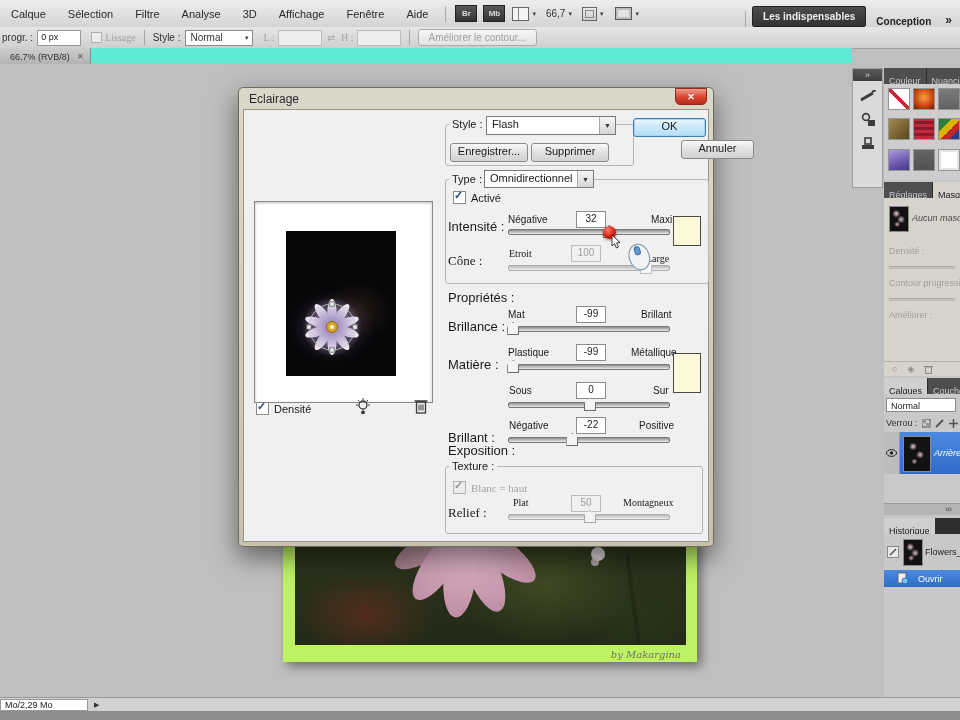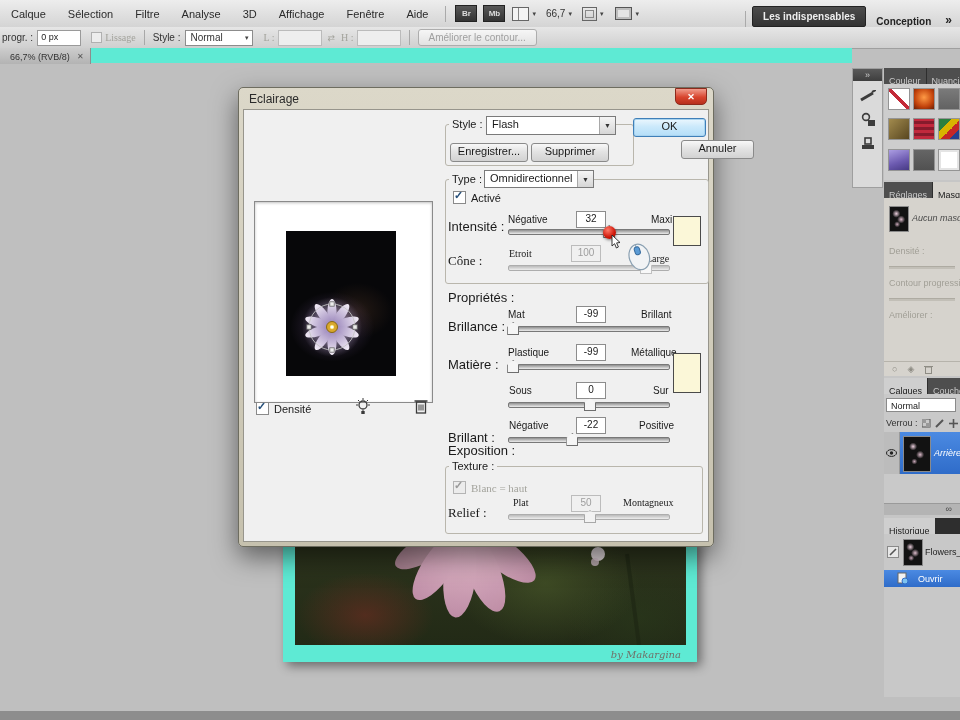--- a/index.html
+++ b/index.html
@@ -123,21 +123,21 @@
       radial-gradient(4px 4px at 62% 52%,#dcbccb,transparent),
       radial-gradient(3px 3px at 40% 72%,#caa9ba,transparent),#121212;
       border:1px solid #8a8a8a;}
   .m-lab{position:absolute;font-size:9px;color:#a19f96;}
   .m-groove{position:absolute;height:2px;background:#c2bfb7;border-top:1px solid #aeaba2;width:66px;}
   .layers-body{position:absolute;left:0;top:326px;width:76px;height:121px;background:#c9c9c9;}
   .hist-body{position:absolute;left:0;top:466px;width:76px;height:163px;background:#c8c8c8;}
   .sel-row{background:linear-gradient(#4b8ae2,#2f6cc9);color:#fff;}
   .tiny{font-size:9px;}
   
-  .photo{position:absolute;left:283px;top:540px;width:414px;height:122px;background:#5eead4;
+  .photo{position:absolute;left:283px;top:540px;width:414px;height:122px;background:#bef264;
          box-shadow:4px 4px 10px rgba(0,0,0,.45);}
   .photo-inner{position:absolute;left:12px;top:6px;width:391px;height:99px;overflow:hidden;background:
       radial-gradient(95px 60px at 18% 70%,rgba(112,44,34,.6),transparent 72%),
       radial-gradient(130px 85px at 64% 38%,rgba(82,100,46,.5),transparent 72%),
       radial-gradient(100px 70px at 88% 72%,rgba(42,58,28,.55),transparent 72%),
       radial-gradient(70px 45px at 40% 2%,rgba(205,145,165,.28),transparent 80%),
       linear-gradient(#2d341d,#222a16);}
   .photo-credit{position:absolute;right:16px;bottom:2px;font-family:"DejaVu Serif",serif;
       font-style:italic;font-size:10px;color:#707068;}
   
@@ -538,15 +538,19 @@
     <svg style="position:absolute;left:372px;top:147px;" width="11" height="14">
       <path d="M1,0 L1,11 L3.6,8.7 L5.4,13 L7.4,12 L5.6,7.9 L9,7.5 Z" fill="#fff" stroke="#222" stroke-width="0.9"></path>
     </svg>
     <svg style="position:absolute;left:385px;top:153px;transform:rotate(-18deg);" width="30" height="30">
       <ellipse cx="15" cy="16" rx="10" ry="13" fill="#f1f3f5" stroke="#8aa0b2" stroke-width="1.2"></ellipse>
       <line x1="15" y1="3.5" x2="15" y2="14" stroke="#8aa0b2"></line>
       <rect x="12.4" y="5.5" width="5.2" height="8" rx="2.4" fill="#5b9bd5" stroke="#33689c"></rect>
     </svg>
   </div>
 
+  <div class="statusbar">
+    <span class="status-field">Mo/2,29 Mo</span>
+    <span class="status-arrow">▶</span>
+  </div>
   <div class="bottomstrip"></div>
 
 </div>
 
 </body></html>

